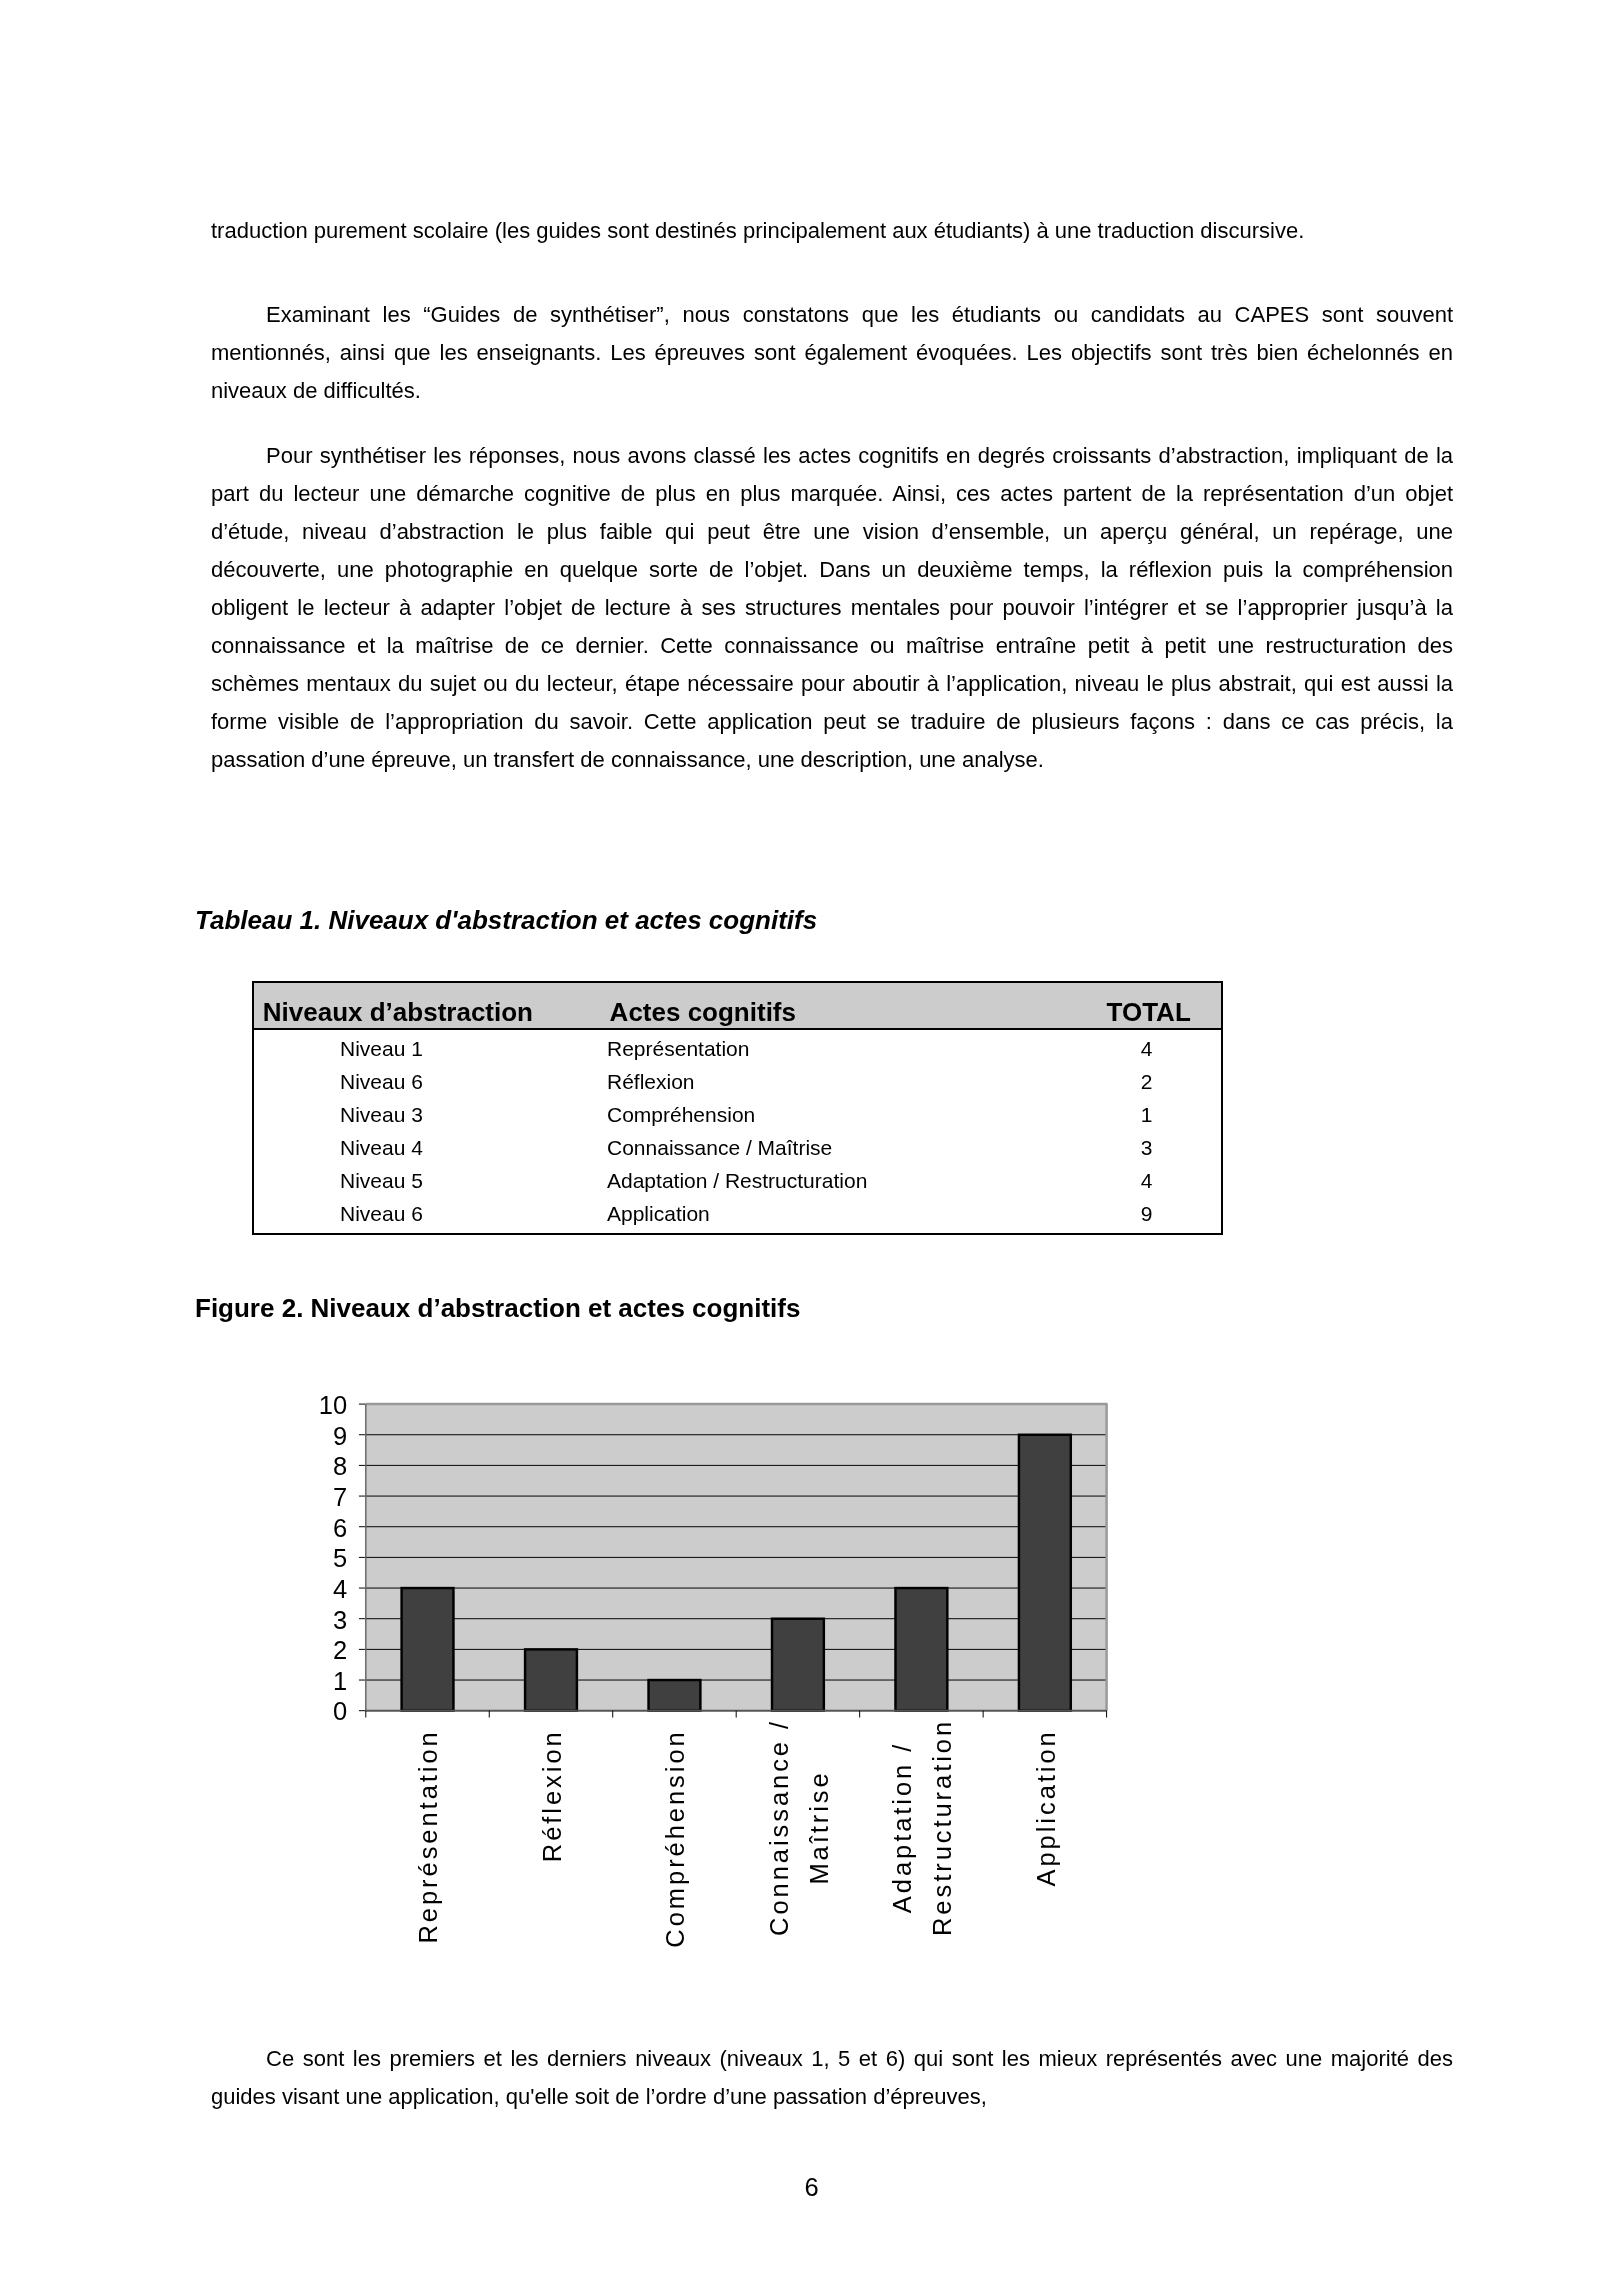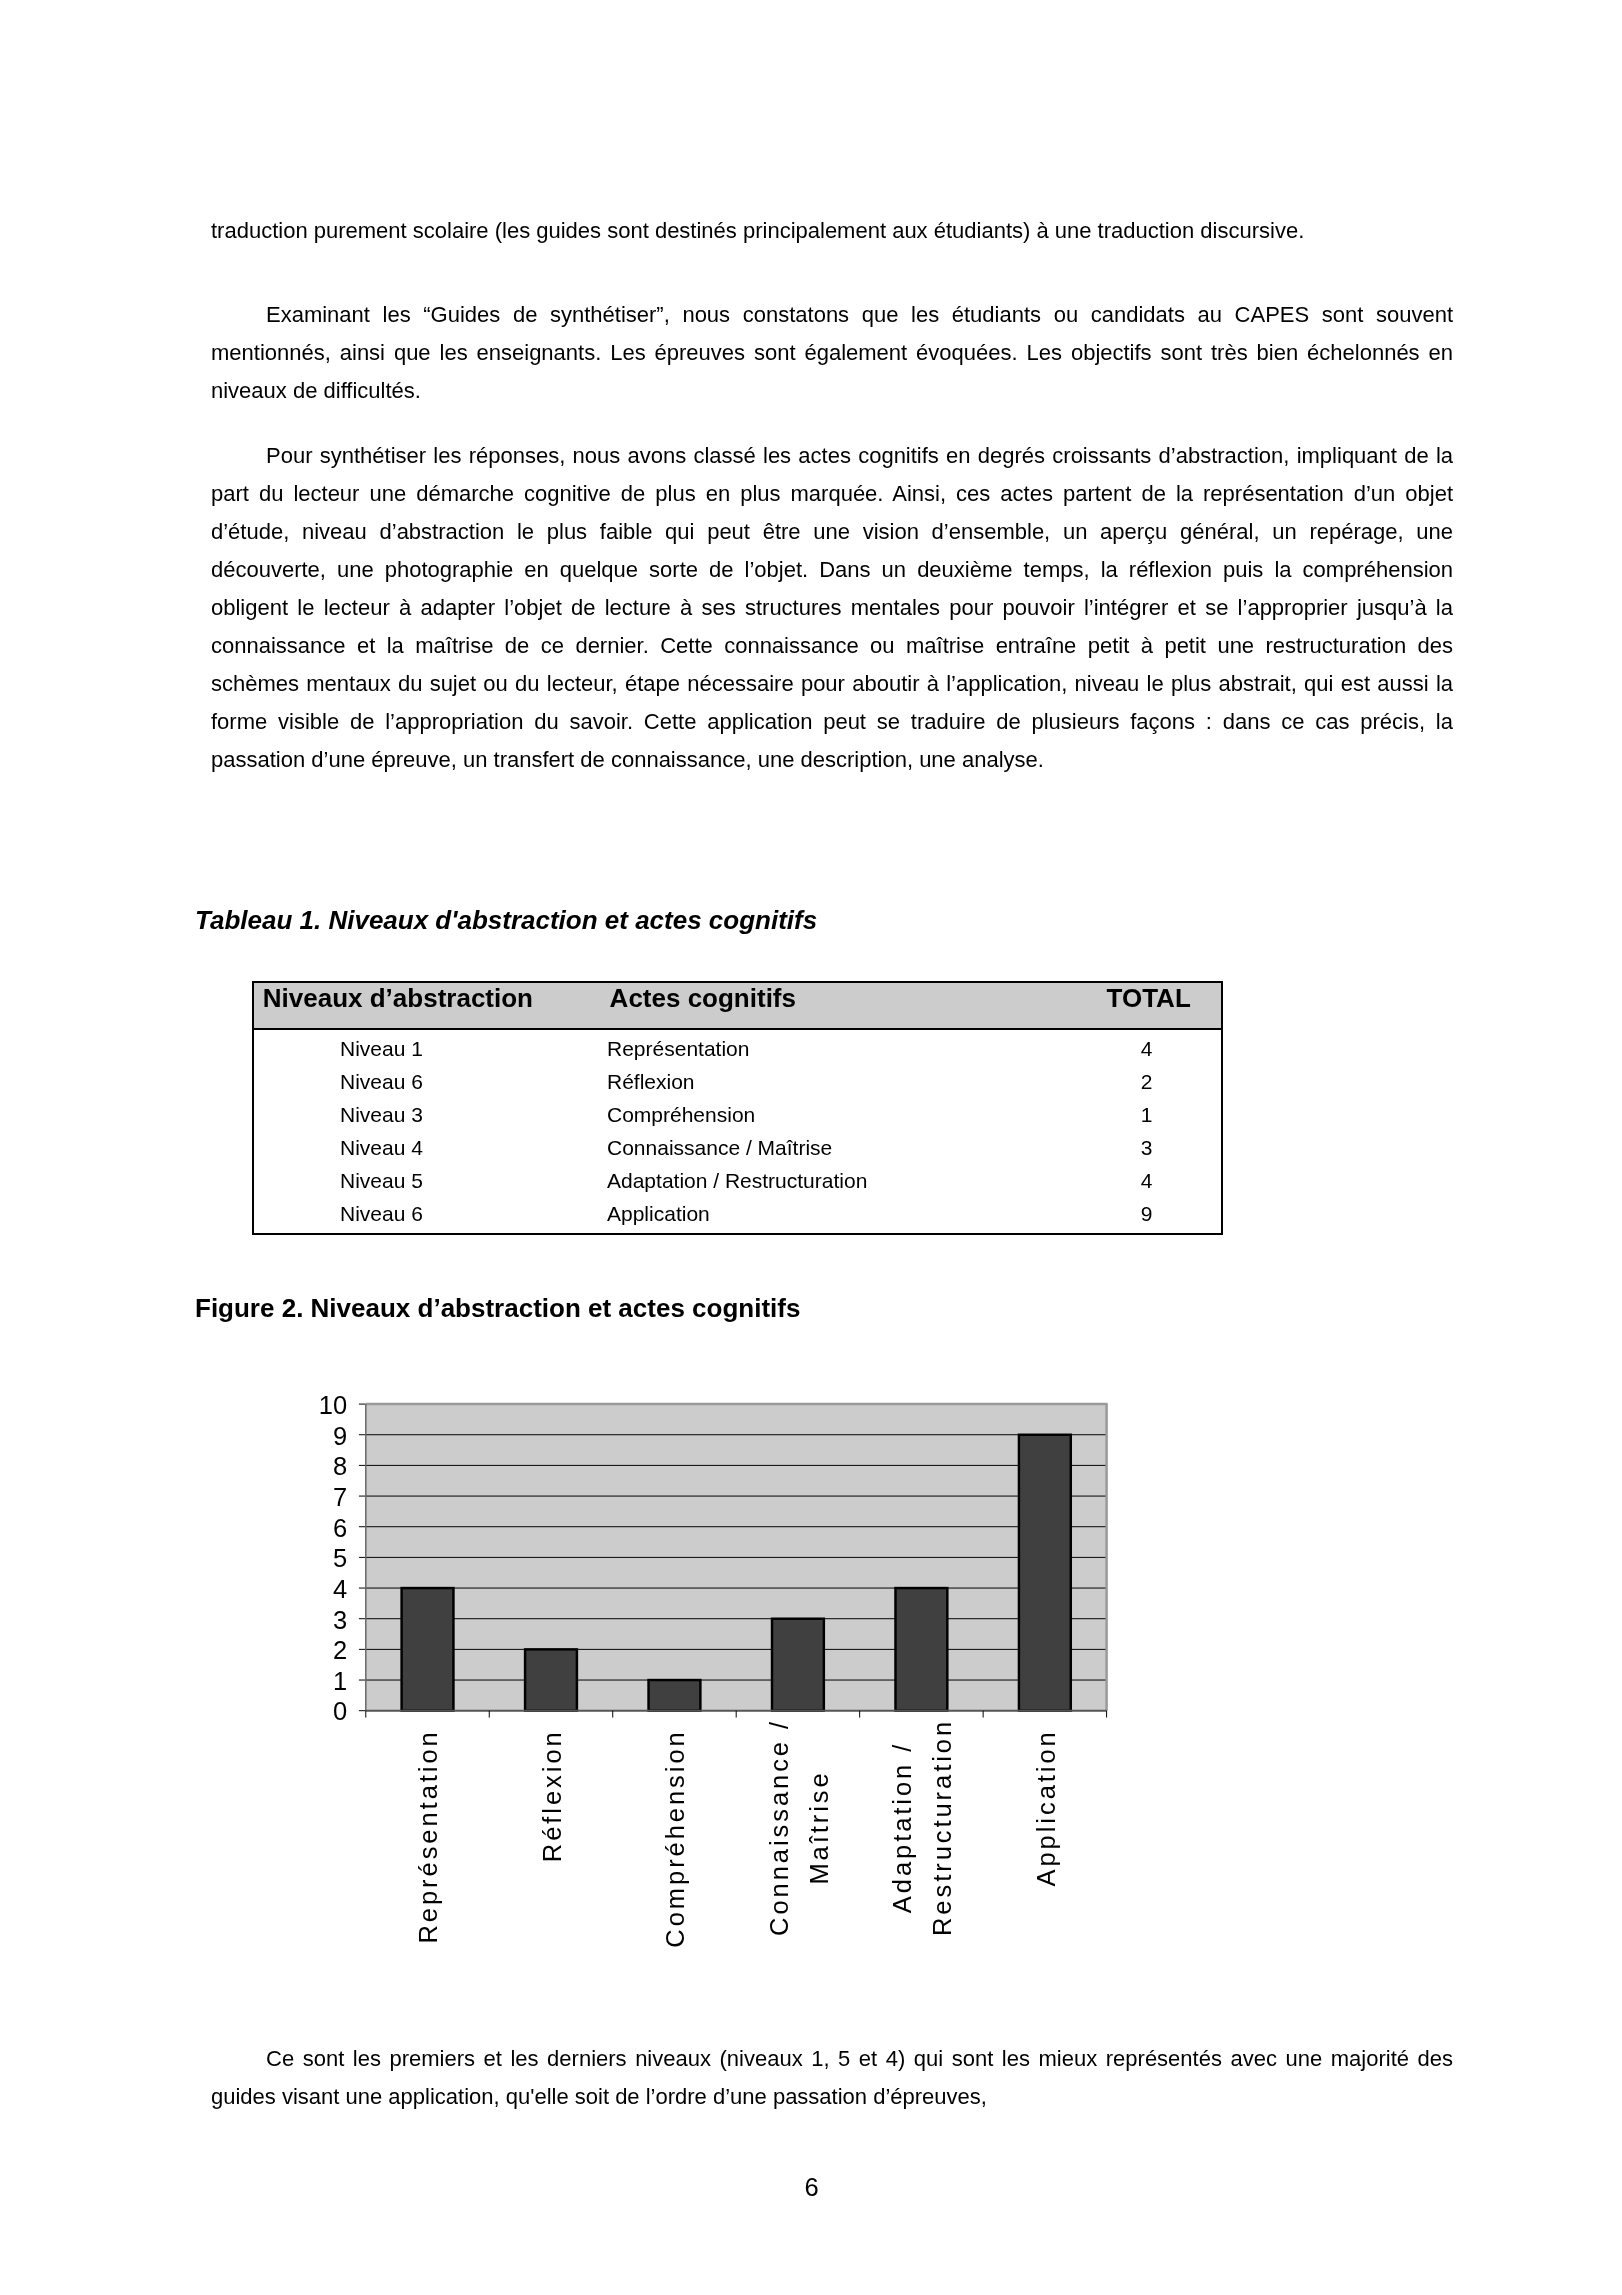--- a/index.html
+++ b/index.html
@@ -7,21 +7,21 @@
          font-family: "Liberation Sans", sans-serif; color: #000; }
   .p { position: absolute; left: 195px; width: 1242px; font-size: 22px; line-height: 38px;
        text-align: justify; margin: 16px; }
   .p.indent { text-indent: 55px; }
   .p.last { text-align-last: justify; }
   .caption { position: absolute; left: 195px; font-size: 26px; font-weight: bold; margin: 0; }
   
   .tbl { position: absolute; left: 252px; top: 981px; width: 971px; border: 2.5px solid #000;
          box-sizing: border-box; border-collapse: collapse; }
   .tbl-head { height: 47px; background: #cccccc; border-bottom: 2.9px solid #000; display: flex;
-              align-items: flex-start; font-weight: bold; font-size: 26px; box-sizing: border-box; gap: 8px; }
+              align-items: flex-end; font-weight: bold; font-size: 26px; box-sizing: border-box; gap: 8px; }
   .tbl-body { padding-top: 2.9px; padding-bottom: 2px; }
   .tbl-row { height: 33px; display: flex; align-items: center; font-size: 21px; }
   .c1h { width: 353px; padding-left: 8.8px; box-sizing: border-box; }
   .c2h { width: 466px; padding-left: 0; box-sizing: border-box; }
   .c3h { width: 147px; text-align: center; box-sizing: border-box; }
   .c1 { width: 353px; padding-left: 86px; box-sizing: border-box; }
   .c2 { width: 466px; box-sizing: border-box; }
   .c3 { width: 147px; text-align: center; box-sizing: border-box; }
   
   #chart { position: absolute; left: 0; top: 0; width: 1623px; height: 2295px; overflow: visible; }
@@ -131,16 +131,16 @@
     <text x="0" y="0" text-anchor="end" transform="translate(890.8333333333334,3525) rotate(-90)" font-size="52" letter-spacing="6" font-family="&quot;Liberation Sans&quot;, sans-serif" fill="#000">Représentation</text>
     <text x="0" y="0" text-anchor="end" transform="translate(1142.5,3525) rotate(-90)" font-size="52" letter-spacing="6" font-family="&quot;Liberation Sans&quot;, sans-serif" fill="#000">Réflexion</text>
     <text x="0" y="0" text-anchor="end" transform="translate(1394.1666666666665,3525) rotate(-90)" font-size="52" letter-spacing="6" font-family="&quot;Liberation Sans&quot;, sans-serif" fill="#000">Compréhension</text>
     <text x="0" y="0" text-anchor="middle" transform="translate(1604.8333333333333,3725) rotate(-90)" font-size="52" letter-spacing="6" font-family="&quot;Liberation Sans&quot;, sans-serif" fill="#000">Connaissance /</text>
     <text x="0" y="0" text-anchor="middle" transform="translate(1686.8333333333333,3725) rotate(-90)" font-size="52" letter-spacing="6" font-family="&quot;Liberation Sans&quot;, sans-serif" fill="#000">Maîtrise</text>
     <text x="0" y="0" text-anchor="middle" transform="translate(1856.5,3725) rotate(-90)" font-size="52" letter-spacing="6" font-family="&quot;Liberation Sans&quot;, sans-serif" fill="#000">Adaptation /</text>
     <text x="0" y="0" text-anchor="middle" transform="translate(1938.5,3725) rotate(-90)" font-size="52" letter-spacing="6" font-family="&quot;Liberation Sans&quot;, sans-serif" fill="#000">Restructuration</text>
     <text x="0" y="0" text-anchor="end" transform="translate(2149.1666666666665,3525) rotate(-90)" font-size="52" letter-spacing="6" font-family="&quot;Liberation Sans&quot;, sans-serif" fill="#000">Application</text>
   </svg>
 
-<p class="p indent" style="top:2024px;">Ce sont les premiers et les derniers niveaux (niveaux 1, 5 et 4) qui sont les mieux représentés avec une majorité des guides visant une application, qu'elle soit de l’ordre d’une passation d’épreuves,</p>
+<p class="p indent" style="top:2024px;">Ce sont les premiers et les derniers niveaux (niveaux 1, 5 et 6) qui sont les mieux représentés avec une majorité des guides visant une application, qu'elle soit de l’ordre d’une passation d’épreuves,</p>
 
 <div class="page-num">6</div>
 
 
 </body></html>

